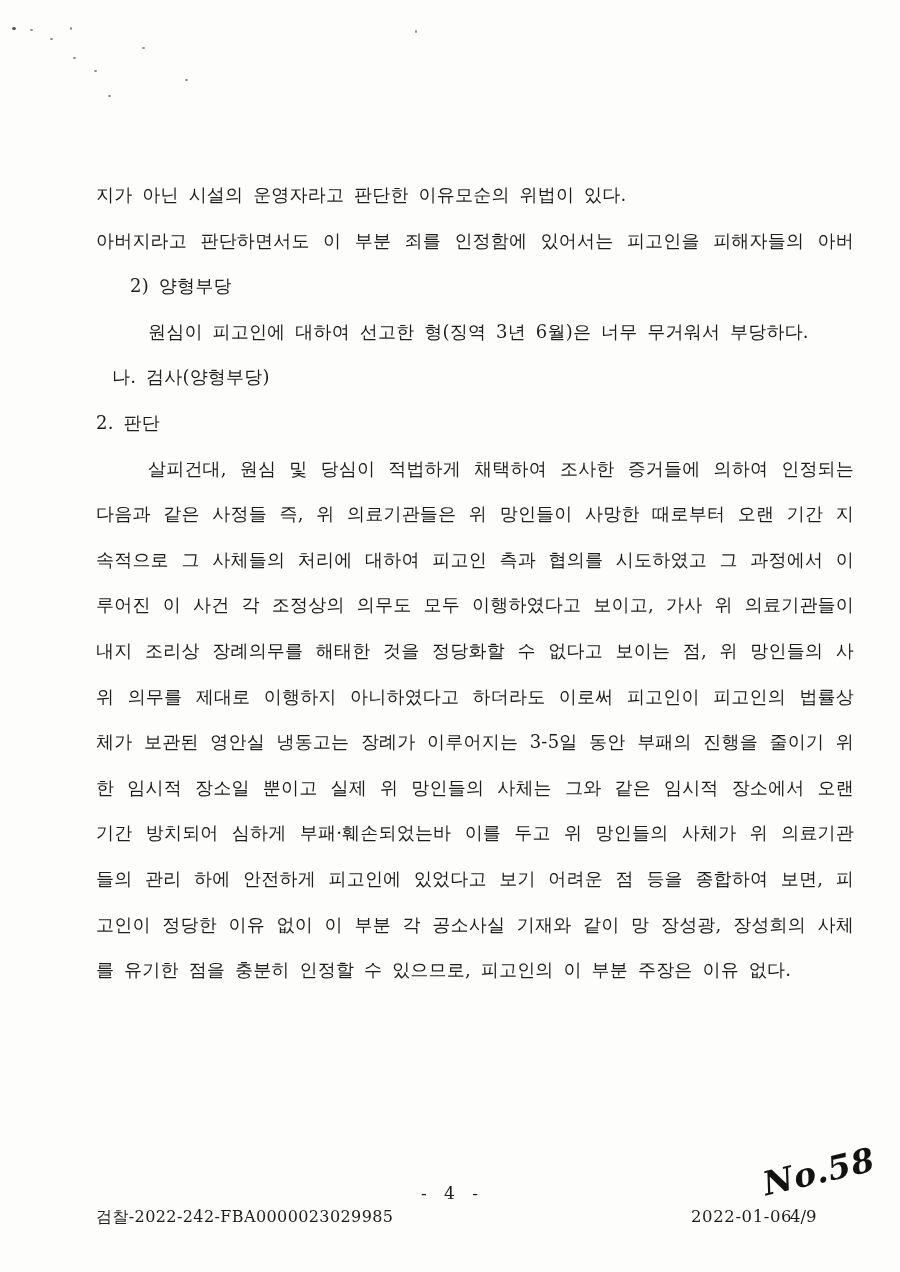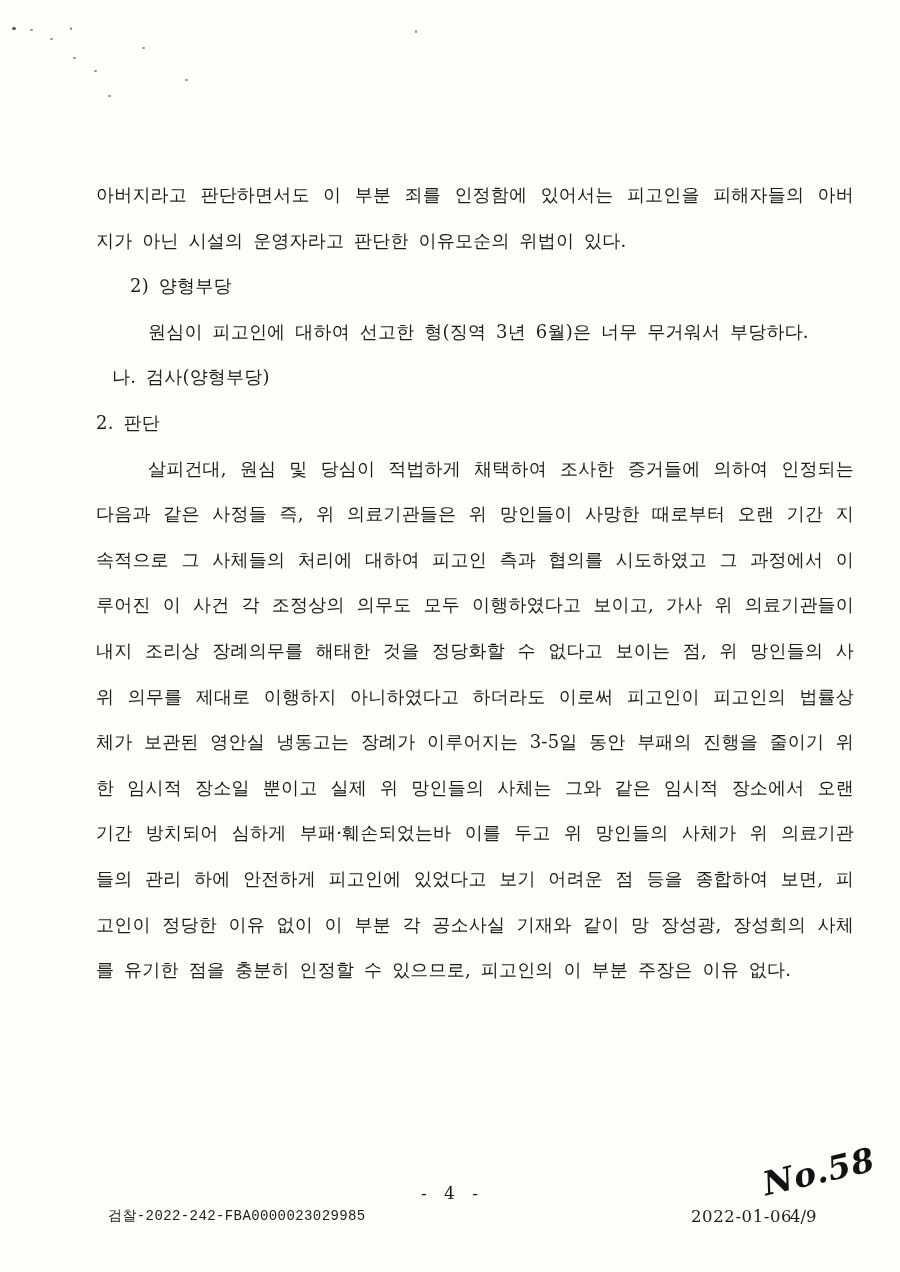--- a/index.html
+++ b/index.html
@@ -44,25 +44,24 @@
     top: 1183px;
     left: 0;
     width: 900px;
     text-align: center;
     font-size: 17px;
     word-spacing: 10px;
     letter-spacing: 1px;
   }
   .footer-id {
     position: absolute;
-    left: 108px;
+    left: 96px;
     top: 1207px;
-    font-size: 14px;
+    font-size: 16px;
     letter-spacing: 0.4px;
-    font-family: Liberation Mono, monospace;
   }
   .footer-date {
     position: absolute;
     left: 691px;
     top: 1207px;
     font-size: 16.5px;
     letter-spacing: 0.6px;
   }
   .footer-frac {
     position: absolute;
@@ -108,22 +107,22 @@
   <span class="speck s3"></span>
   <span class="speck s4"></span>
   <span class="speck s5"></span>
   <span class="speck s6"></span>
   <span class="speck s7"></span>
   <span class="speck s8"></span>
   <span class="speck s9"></span>
   <span class="speck s10"></span>
 
   <div class="textblock">
+    <div class="ln">지가 아닌 시설의 운영자라고 판단한 이유모순의 위법이 있다.</div>
     <div class="ln j">아버지라고 판단하면서도 이 부분 죄를 인정함에 있어서는 피고인을 피해자들의 아버</div>
-    <div class="ln">지가 아닌 시설의 운영자라고 판단한 이유모순의 위법이 있다.</div>
     <div class="ln i-b">2) 양형부당</div>
     <div class="ln i-c">원심이 피고인에 대하여 선고한 형(징역 3년 6월)은 너무 무거워서 부당하다.</div>
     <div class="ln i-a">나. 검사(양형부당)</div>
     <div class="ln">2. 판단</div>
     <div class="ln i-c j">살피건대, 원심 및 당심이 적법하게 채택하여 조사한 증거들에 의하여 인정되는</div>
     <div class="ln j">다음과 같은 사정들 즉, 위 의료기관들은 위 망인들이 사망한 때로부터 오랜 기간 지</div>
     <div class="ln j">속적으로 그 사체들의 처리에 대하여 피고인 측과 협의를 시도하였고 그 과정에서 이</div>
     <div class="ln j">루어진 이 사건 각 조정상의 의무도 모두 이행하였다고 보이고, 가사 위 의료기관들이</div>
     <div class="ln j">내지 조리상 장례의무를 해태한 것을 정당화할 수 없다고 보이는 점, 위 망인들의 사</div>
     <div class="ln j">위 의무를 제대로 이행하지 아니하였다고 하더라도 이로써 피고인이 피고인의 법률상</div>

